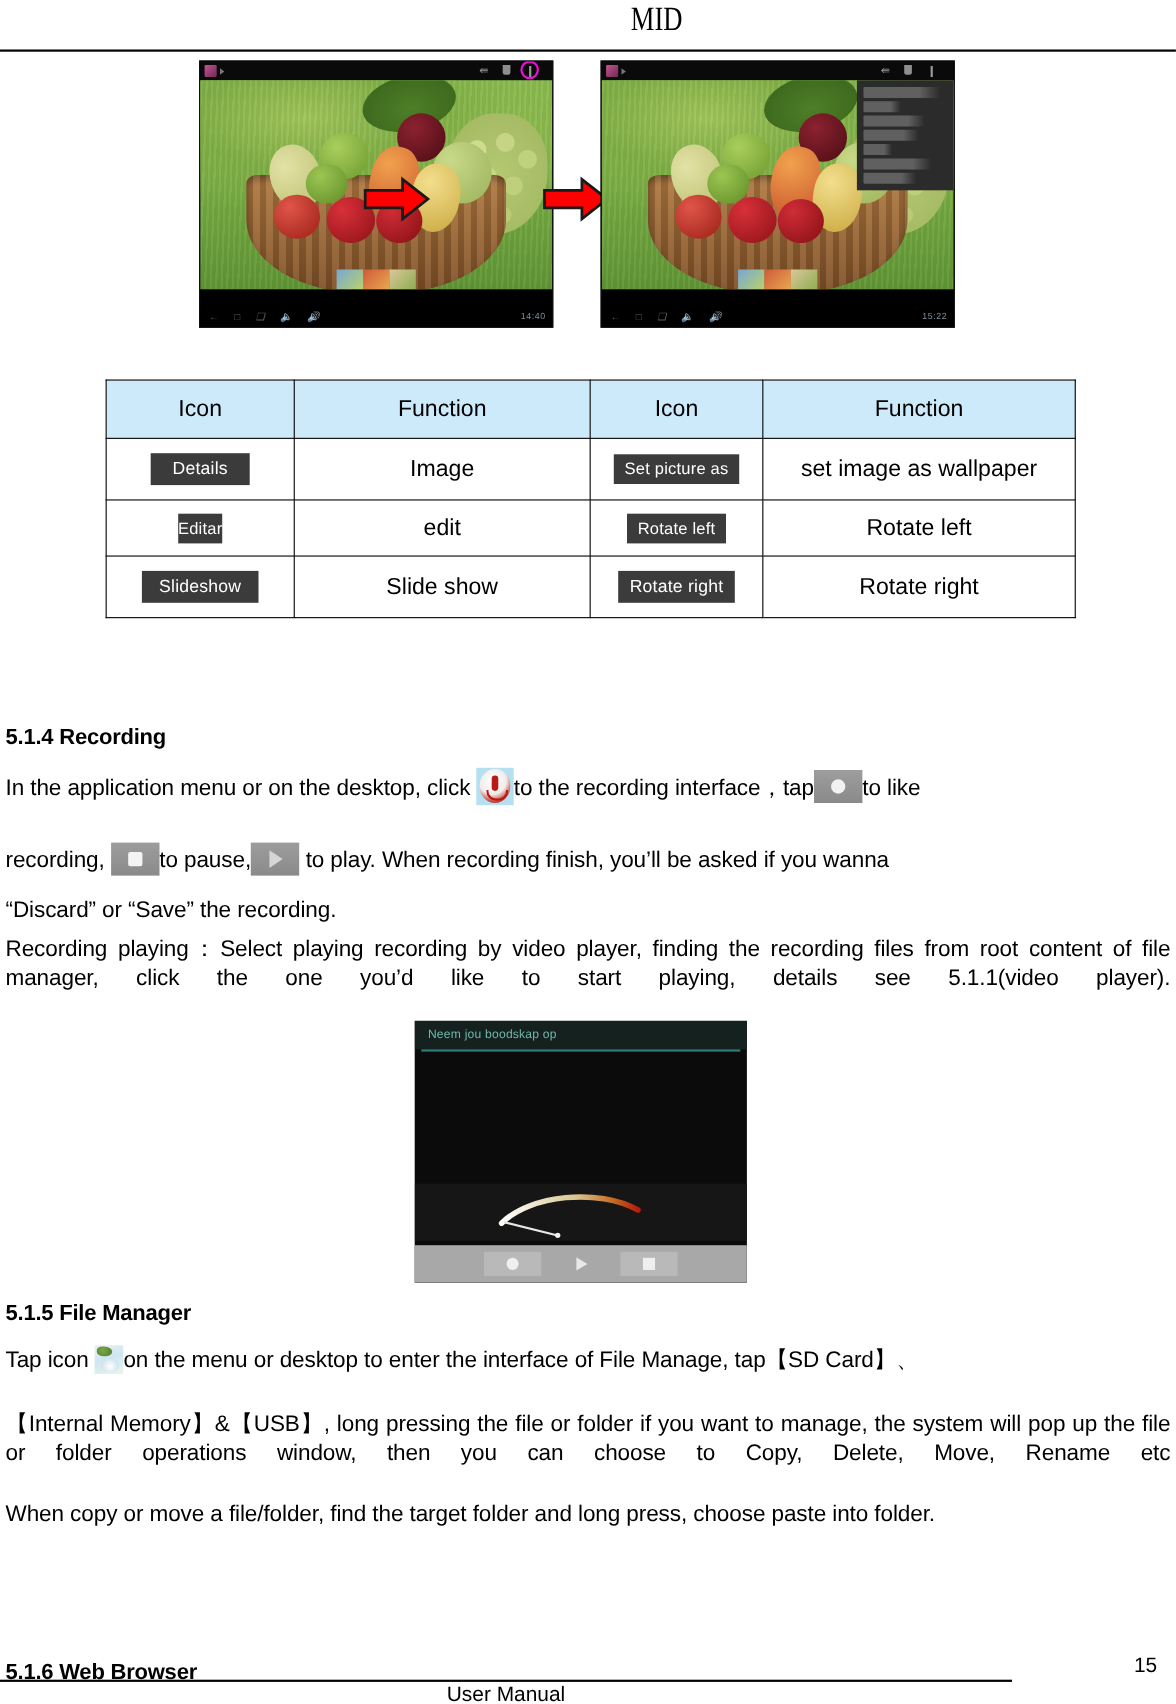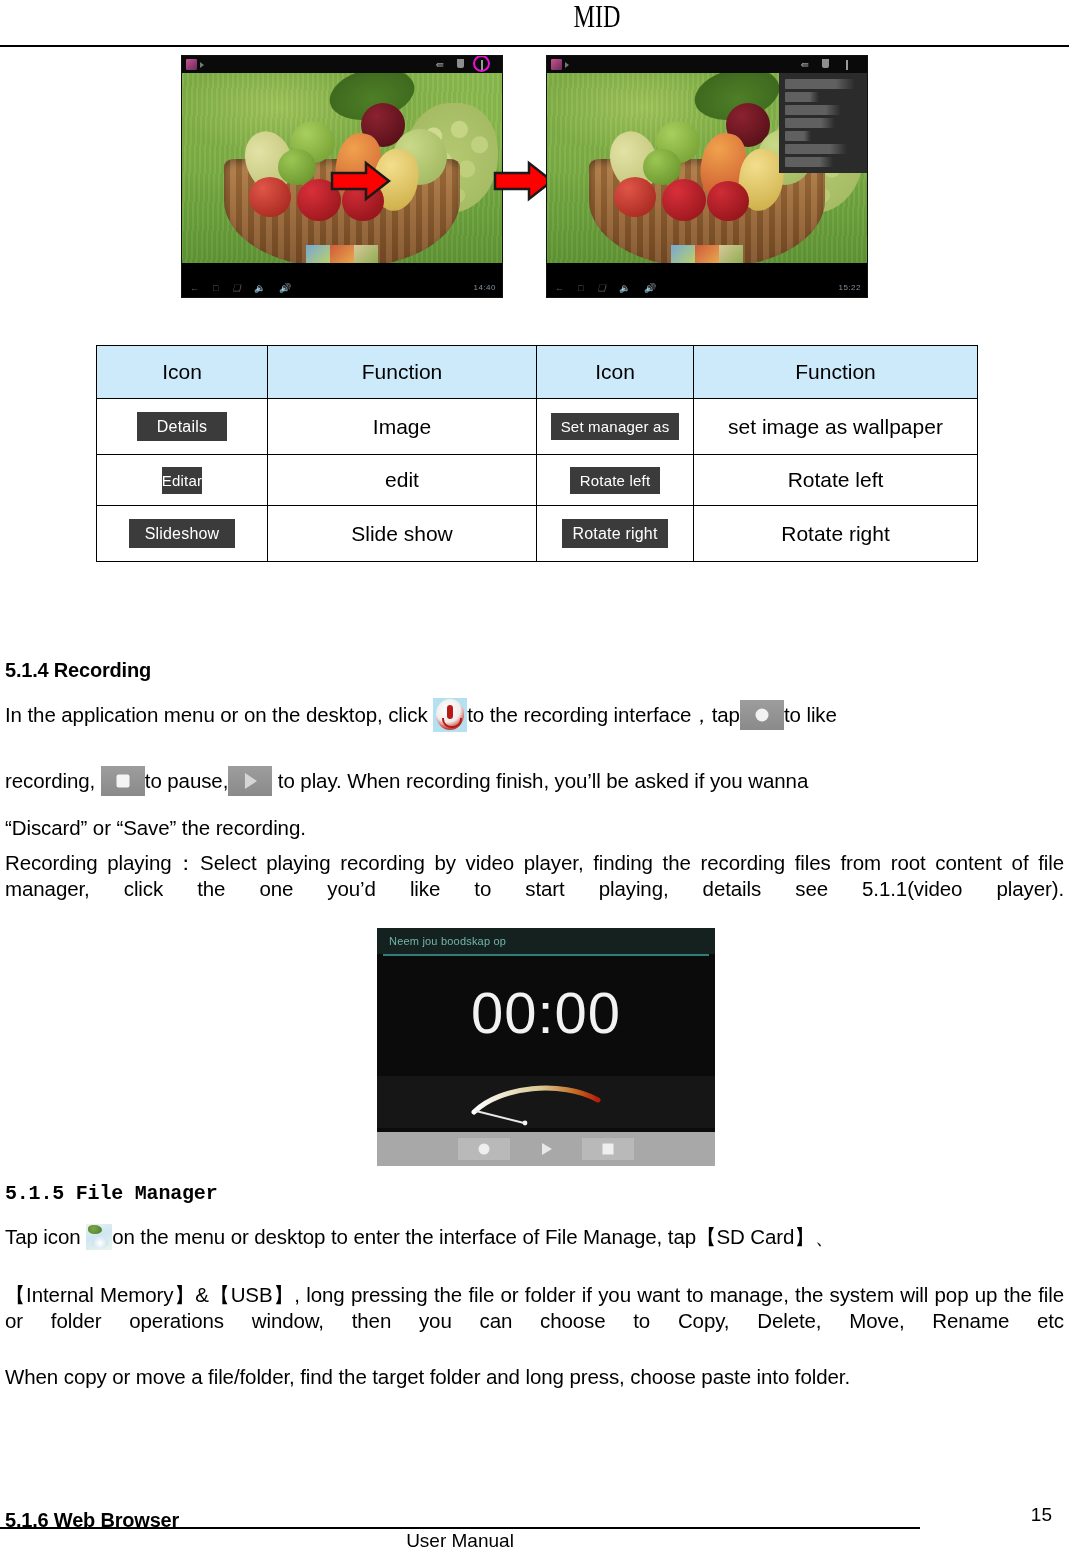--- a/index.html
+++ b/index.html
@@ -416,21 +416,21 @@
     width: 16px; height: 12px;
     background: radial-gradient(circle at 50% 60%, #ffffff, #bcd9e8);
     border-radius: 50% 50% 40% 40%;
   }
 
   
   .recorder {
     position: absolute;
     left: 377px;
     top: 928px;
-    width: 338px;
+    width: 302px;
     height: 238px;
     background: #0b0b0b;
     overflow: hidden;
   }
   .rec-title {
     position: absolute;
     left: 0; right: 0; top: 0;
     height: 26px;
     background: #15211f;
     color: #6fb6ad;
@@ -635,21 +635,21 @@
       <th class="col-fn2">Function</th>
     </tr>
   </thead>
   <tbody>
     <tr class="tall">
       <td>
         <span class="btn-chip chip-details">Details</span>
       </td>
       <td>Image</td>
       <td>
-        <span class="btn-chip chip-setpic">Set manager as</span>
+        <span class="btn-chip chip-setpic">Set picture as</span>
       </td>
       <td>set image as wallpaper</td>
     </tr>
     <tr>
       <td>
         <span class="btn-chip chip-editar">Editar</span>
       </td>
       <td>edit</td>
       <td>
         <span class="btn-chip chip-rotl">Rotate left</span>
@@ -684,21 +684,20 @@
   <span>to play. When recording finish, you’ll be asked if you wanna</span>
 </div>
 
 <div class="para w-full" style="top:815px;">“Discard” or “Save” the recording.</div>
 
 <div class="para w-full just" style="top:850px;">Recording playing：Select playing recording by video player, finding the recording files from root content of file manager, click the one you’d like to start playing, details see 5.1.1(video player).</div>
 
 <div class="recorder">
   <div class="rec-title">Neem jou boodskap op</div>
   <div class="rec-underline"></div>
-  <div class="rec-timer">00:00</div>
   <div class="rec-meter">
     <svg width="160" height="48" viewBox="0 0 160 48">
       <path d="M8,34 C34,8 96,2 132,22" stroke="url(#g1)" stroke-width="5" fill="none" stroke-linecap="round"></path>
       <defs>
         <linearGradient id="g1" x1="0" y1="0" x2="1" y2="0">
           <stop offset="0%" stop-color="#ffffff"></stop>
           <stop offset="55%" stop-color="#d8c58f"></stop>
           <stop offset="82%" stop-color="#c46a22"></stop>
           <stop offset="100%" stop-color="#b71c0c"></stop>
         </linearGradient>
@@ -713,21 +712,21 @@
       </span>
     <span class="rec-btn ghost">
         <span class="p"></span>
       </span>
     <span class="rec-btn">
         <span class="s"></span>
       </span>
   </div>
 </div>
 
-<div class="h-sec" style="top:1182px;font-family:Liberation Mono, monospace;">5.1.5 File Manager</div>
+<div class="h-sec" style="top:1182px;">5.1.5 File Manager</div>
 
 <div class="para w-full" style="top:1224px;">
   <span>Tap icon</span>
   <span class="inline-ico ico-fm"></span><span>on the menu or desktop to enter the interface of File Manage, tap【SD Card】、</span>
 </div>
 
 <div class="para w-full just" style="top:1282px;">【Internal Memory】&amp;【USB】, long pressing the file or folder if you want to manage, the system will pop up the file or folder operations window, then you can choose to Copy, Delete, Move, Rename etc</div>
 
 <div class="para w-full" style="top:1364px;">When copy or move a file/folder, find the target folder and long press, choose paste into folder.</div>
 

